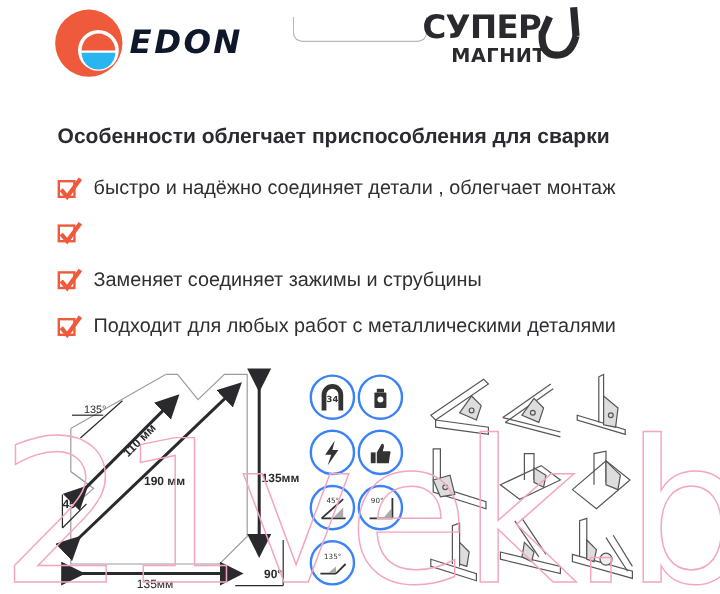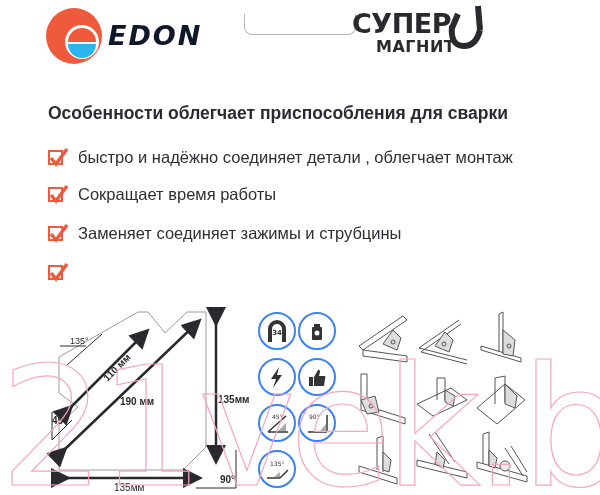--- a/index.html
+++ b/index.html
@@ -115,38 +115,38 @@
     </span>
     <span class="feature-text">быстро и надёжно соединяет детали , облегчает монтаж</span>
   </div>
   <div class="feature" style="top:37px">
     <span class="checkbox">
       <span class="box"></span>
       <svg width="22" height="22" viewBox="0 0 22 22">
           <path d="M3 11 L8 17 L19 2" fill="none" stroke="#f05a3c" stroke-width="3.5"></path>
         </svg>
     </span>
-    <span class="feature-text">Сокращает время работы</span>
   </div>
   <div class="feature" style="top:76px">
     <span class="checkbox">
       <span class="box"></span>
       <svg width="22" height="22" viewBox="0 0 22 22">
           <path d="M3 11 L8 17 L19 2" fill="none" stroke="#f05a3c" stroke-width="3.5"></path>
         </svg>
     </span>
     <span class="feature-text">Заменяет соединяет зажимы и струбцины</span>
   </div>
   <div class="feature" style="top:115px">
     <span class="checkbox">
       <span class="box"></span>
       <svg width="22" height="22" viewBox="0 0 22 22">
           <path d="M3 11 L8 17 L19 2" fill="none" stroke="#f05a3c" stroke-width="3.5"></path>
         </svg>
     </span>
+    <span class="feature-text">Подходит для любых работ с металлическими деталями</span>
   </div>
 </div>
 
 <div class="abs dim-diagram">
   <svg width="220" height="190" viewBox="0 0 220 190">
     <defs>
       <marker id="ah" markerWidth="8" markerHeight="8" refX="6" refY="4" orient="auto">
         <path d="M0 0 L8 4 L0 8 Z" fill="#2a2a2e"></path>
       </marker>
     </defs>

